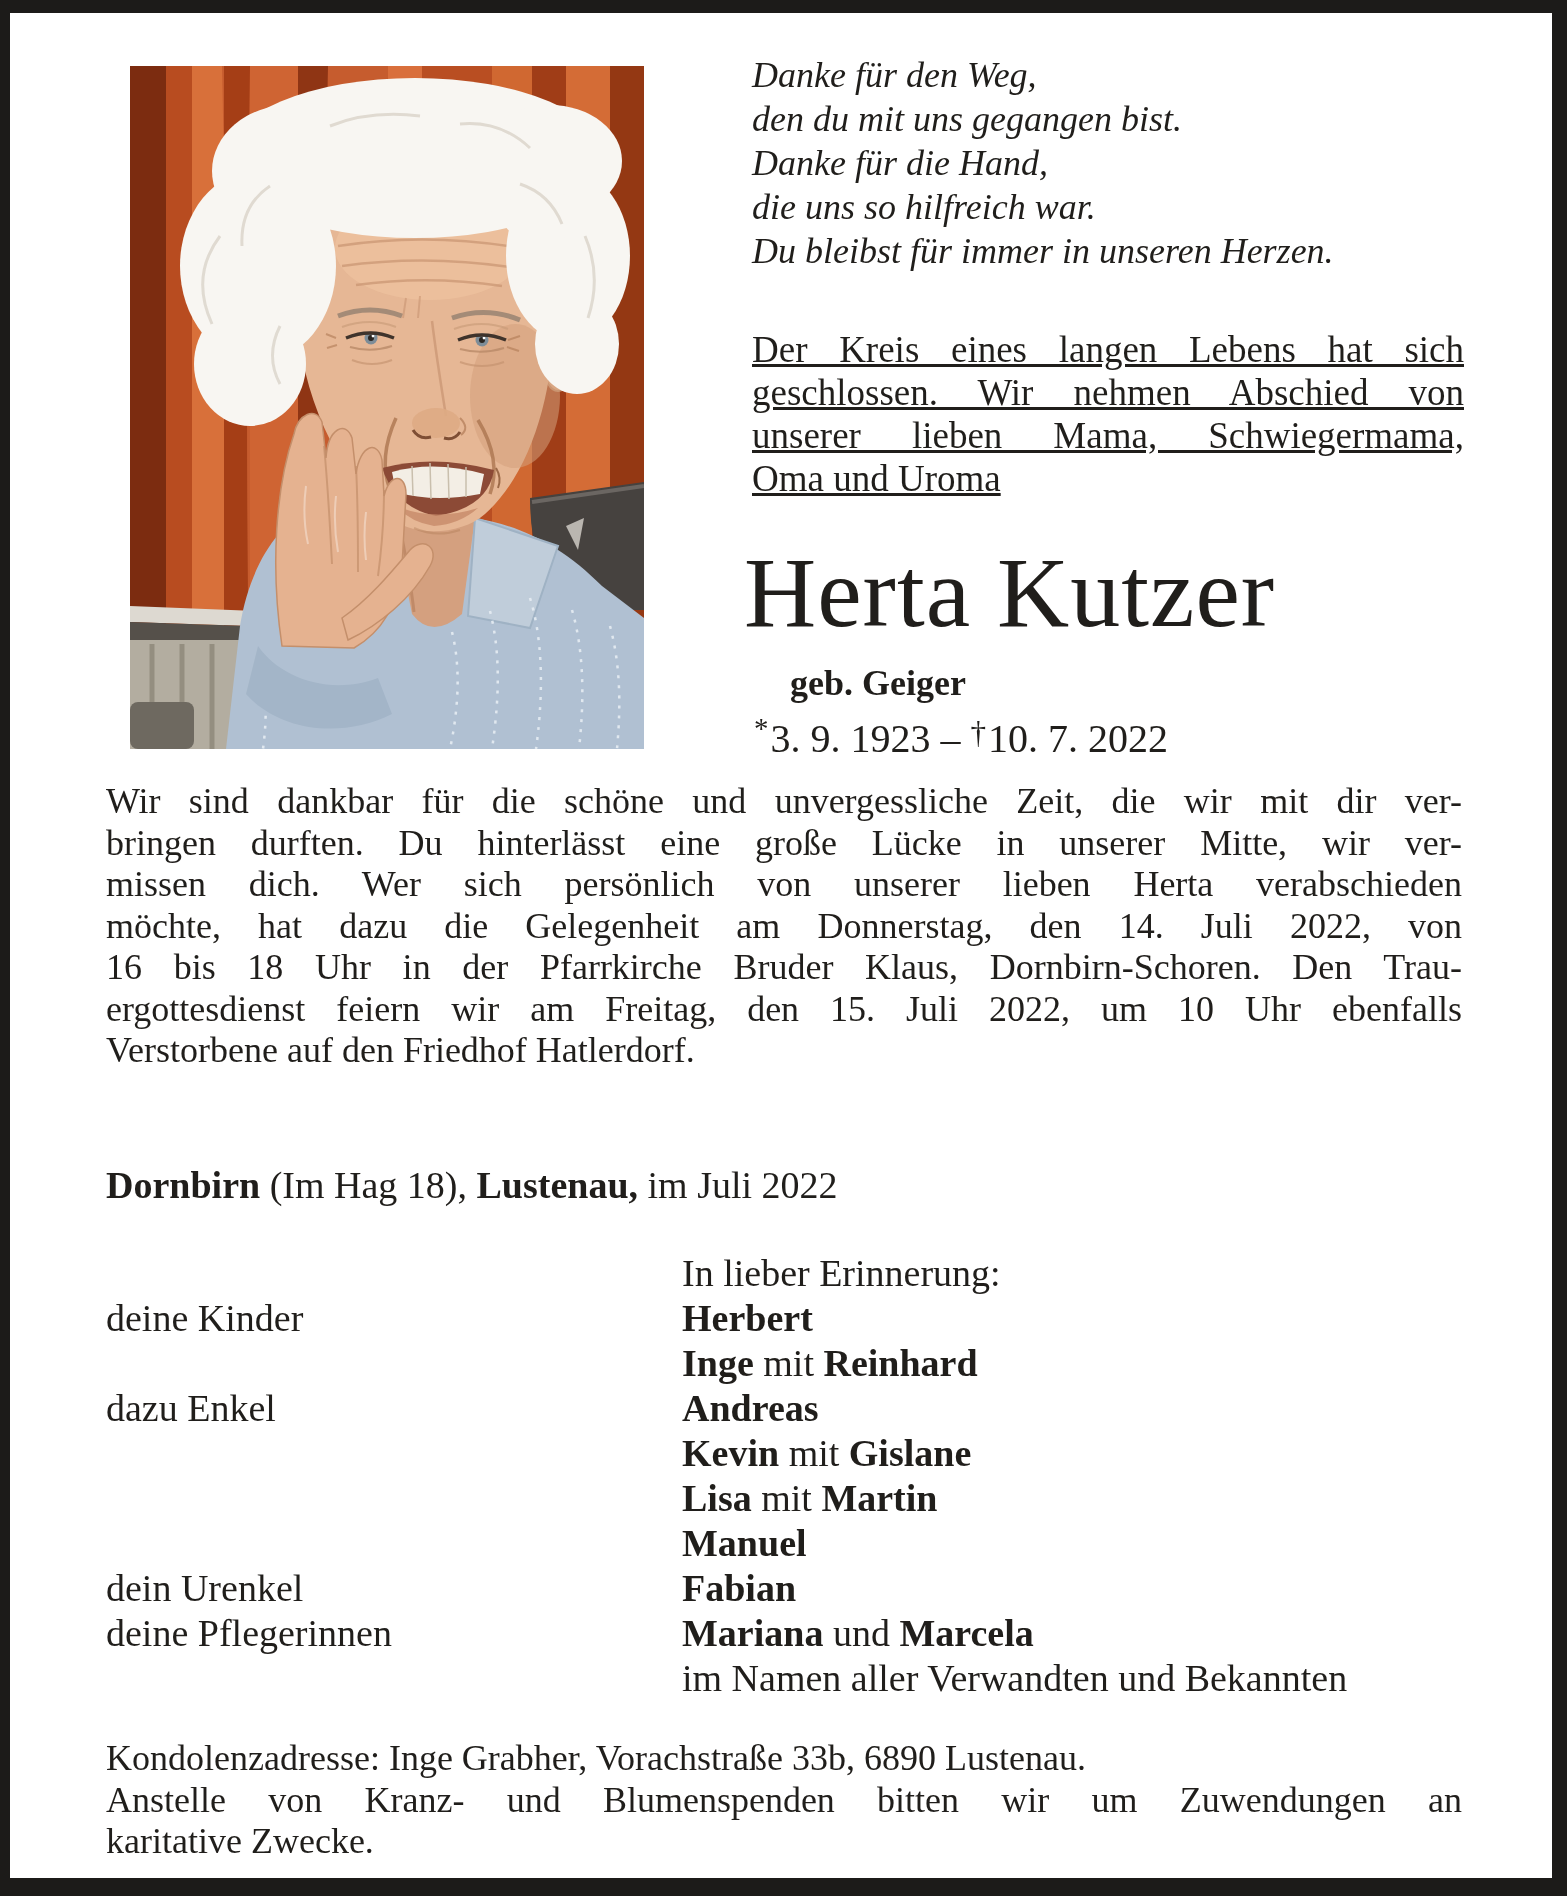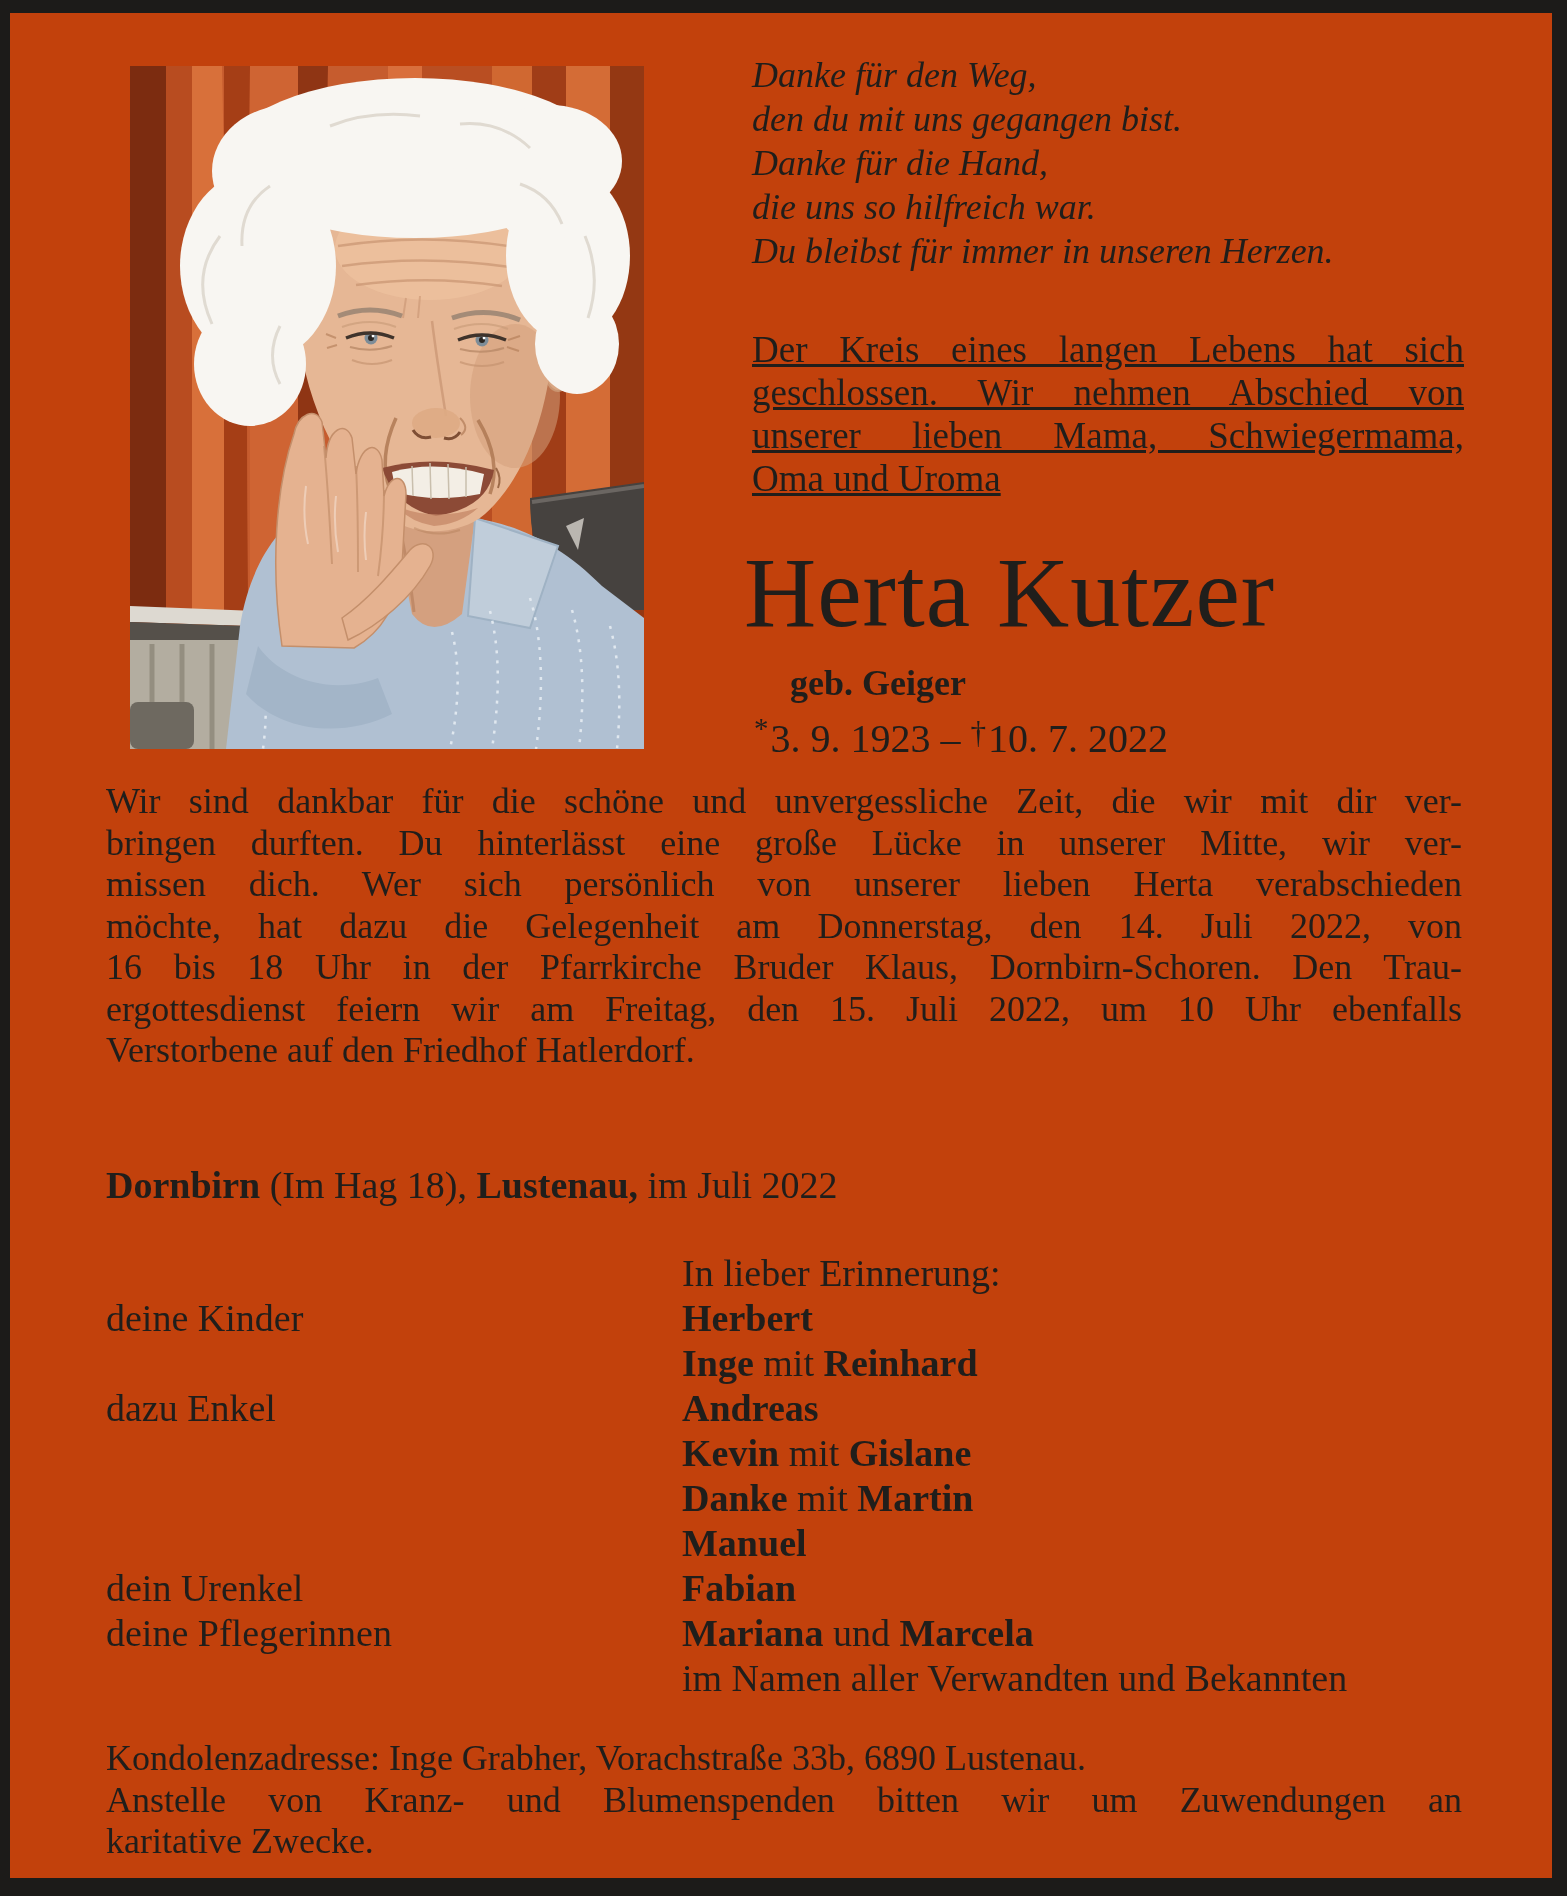--- a/index.html
+++ b/index.html
@@ -1,19 +1,19 @@
 <!DOCTYPE html>
 <html><head>
 <meta charset="utf-8">
 <style>
   html,body{margin:0;padding:0;background:#2a2a2a;}
   .page{
     position:relative;
     width:1567px;height:1896px;
-    background:#c2410c;
+    background:#ffffff;
     box-sizing:border-box;
     border-top:13px solid #1c1b19;
     border-left:10px solid #1c1b19;
     border-right:15px solid #1c1b19;
     border-bottom:18px solid #1c1b19;
     font-family:"Liberation Serif", serif;
     color:#201e1b;
     overflow:hidden;
   }
   .abs{position:absolute;}
@@ -264,21 +264,21 @@
     <div class="mrow">
         <div class="mlabel">dazu Enkel</div>
         <div class="mval"><span class="b">Andreas</span><span></span><span class="b"></span></div>
       </div>
     <div class="mrow">
         <div class="mlabel"></div>
         <div class="mval"><span class="b">Kevin</span><span> mit </span><span class="b">Gislane</span></div>
       </div>
     <div class="mrow">
         <div class="mlabel"></div>
-        <div class="mval"><span class="b">Danke</span><span> mit </span><span class="b">Martin</span></div>
+        <div class="mval"><span class="b">Lisa</span><span> mit </span><span class="b">Martin</span></div>
       </div>
     <div class="mrow">
         <div class="mlabel"></div>
         <div class="mval"><span class="b">Manuel</span><span></span><span class="b"></span></div>
       </div>
     <div class="mrow">
         <div class="mlabel">dein Urenkel</div>
         <div class="mval"><span class="b">Fabian</span><span></span><span class="b"></span></div>
       </div>
     <div class="mrow">

